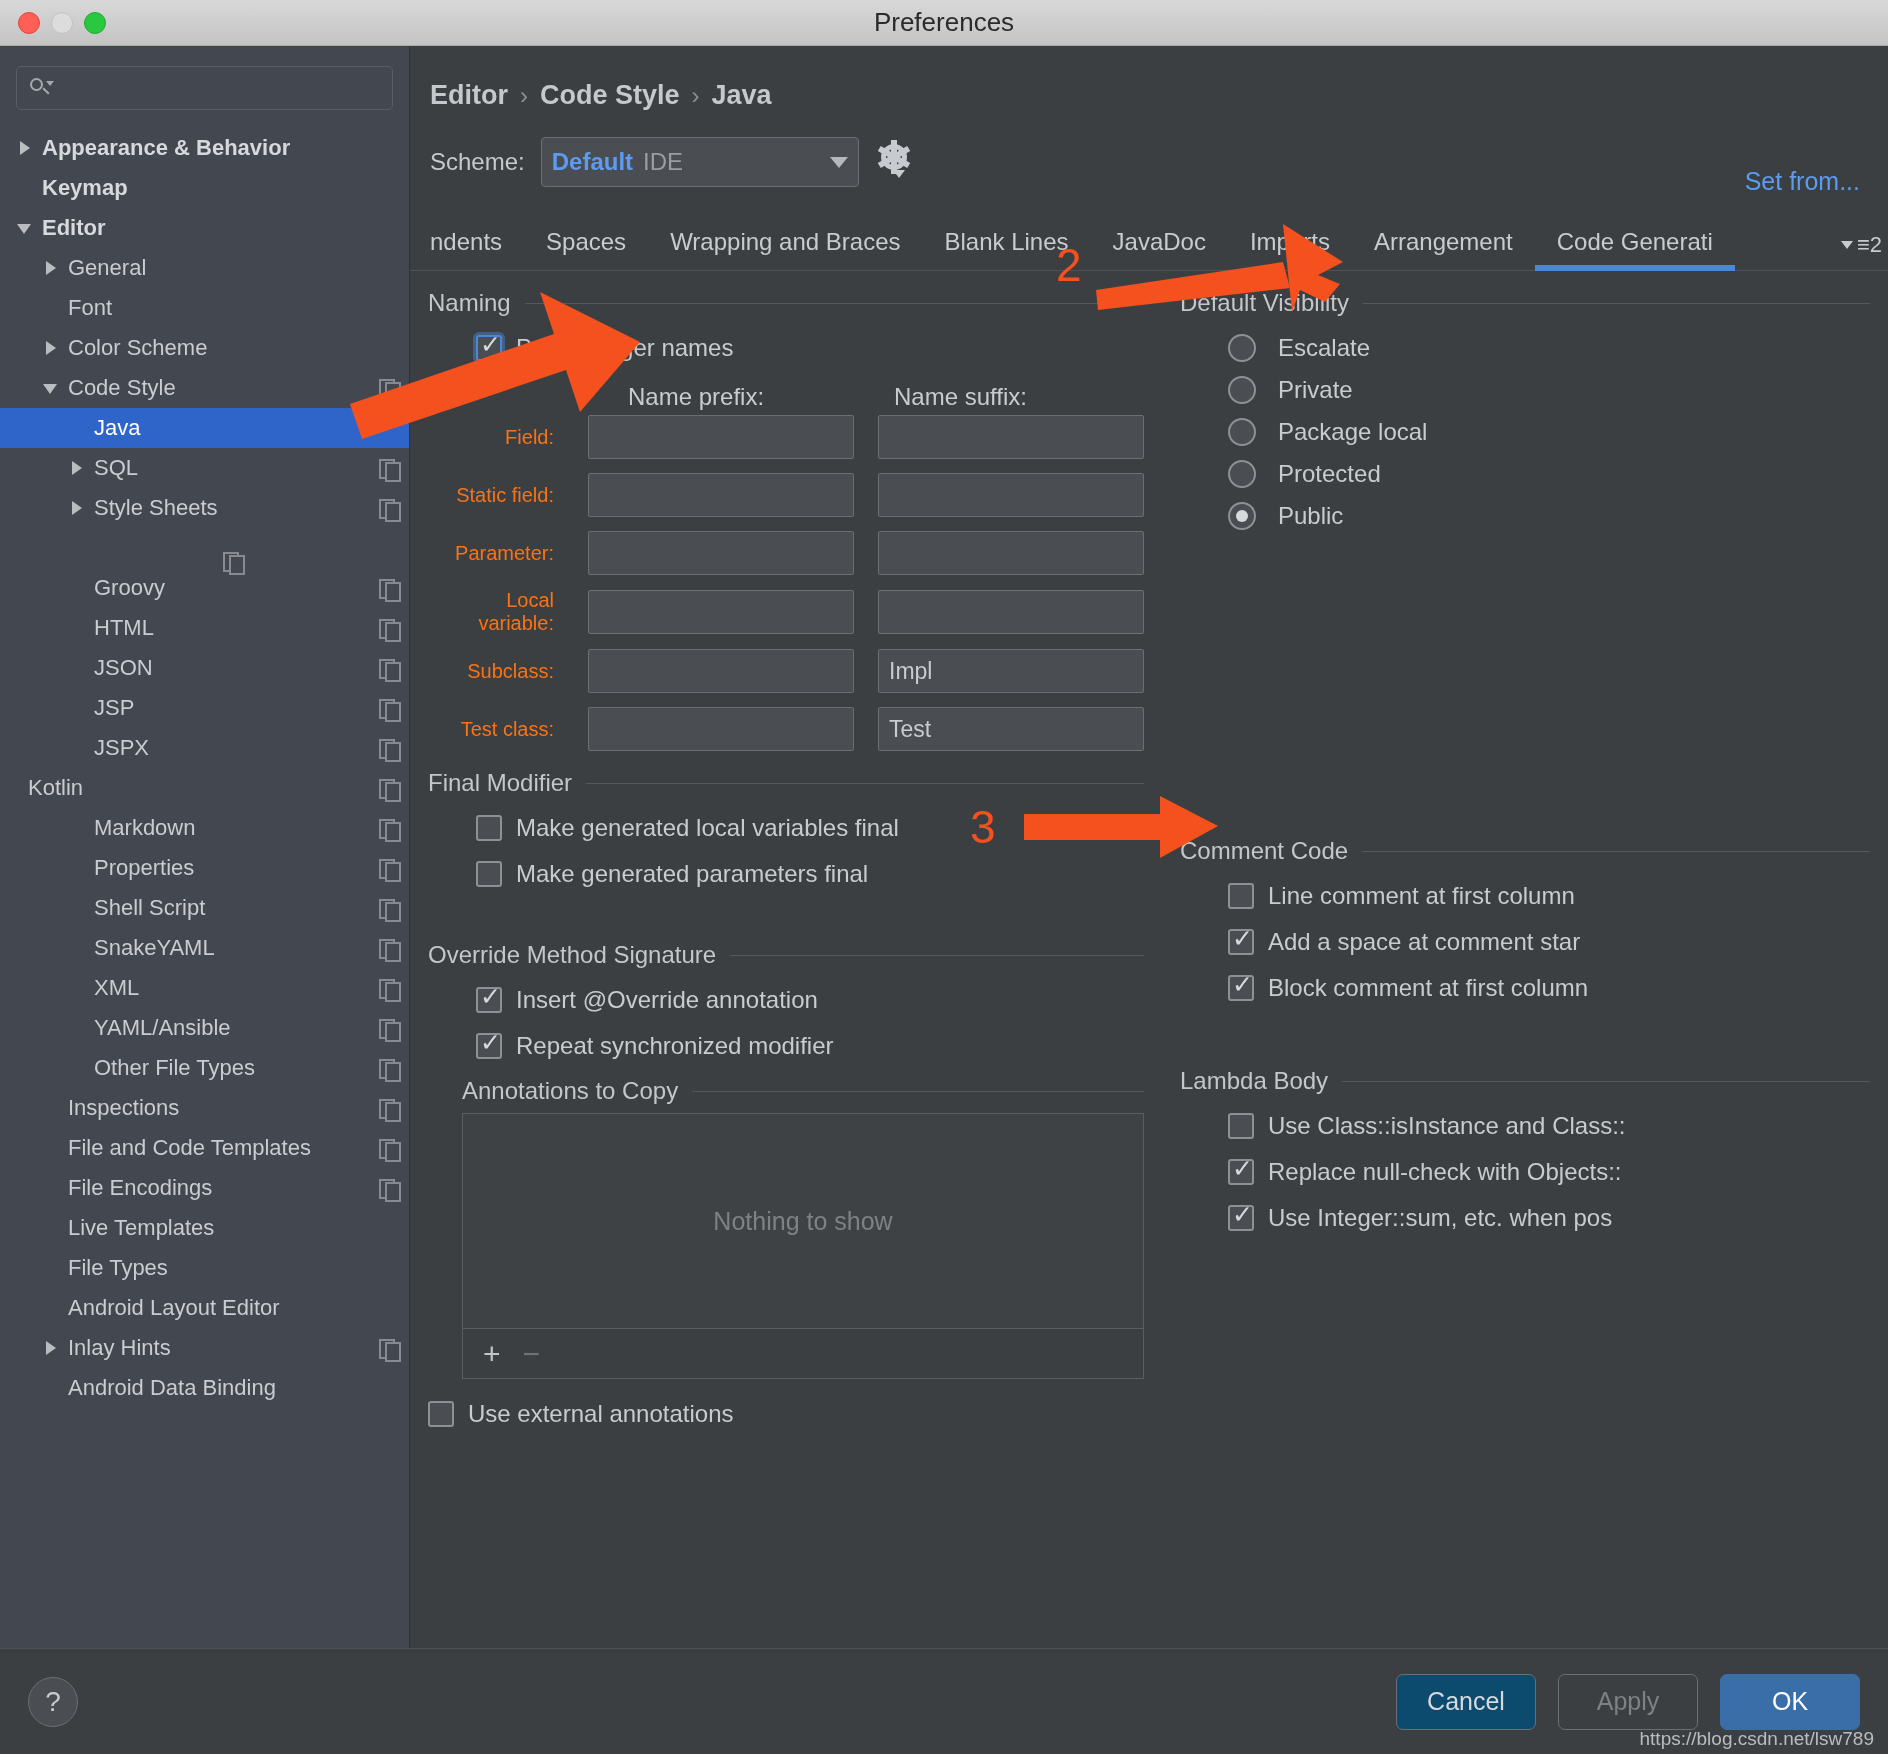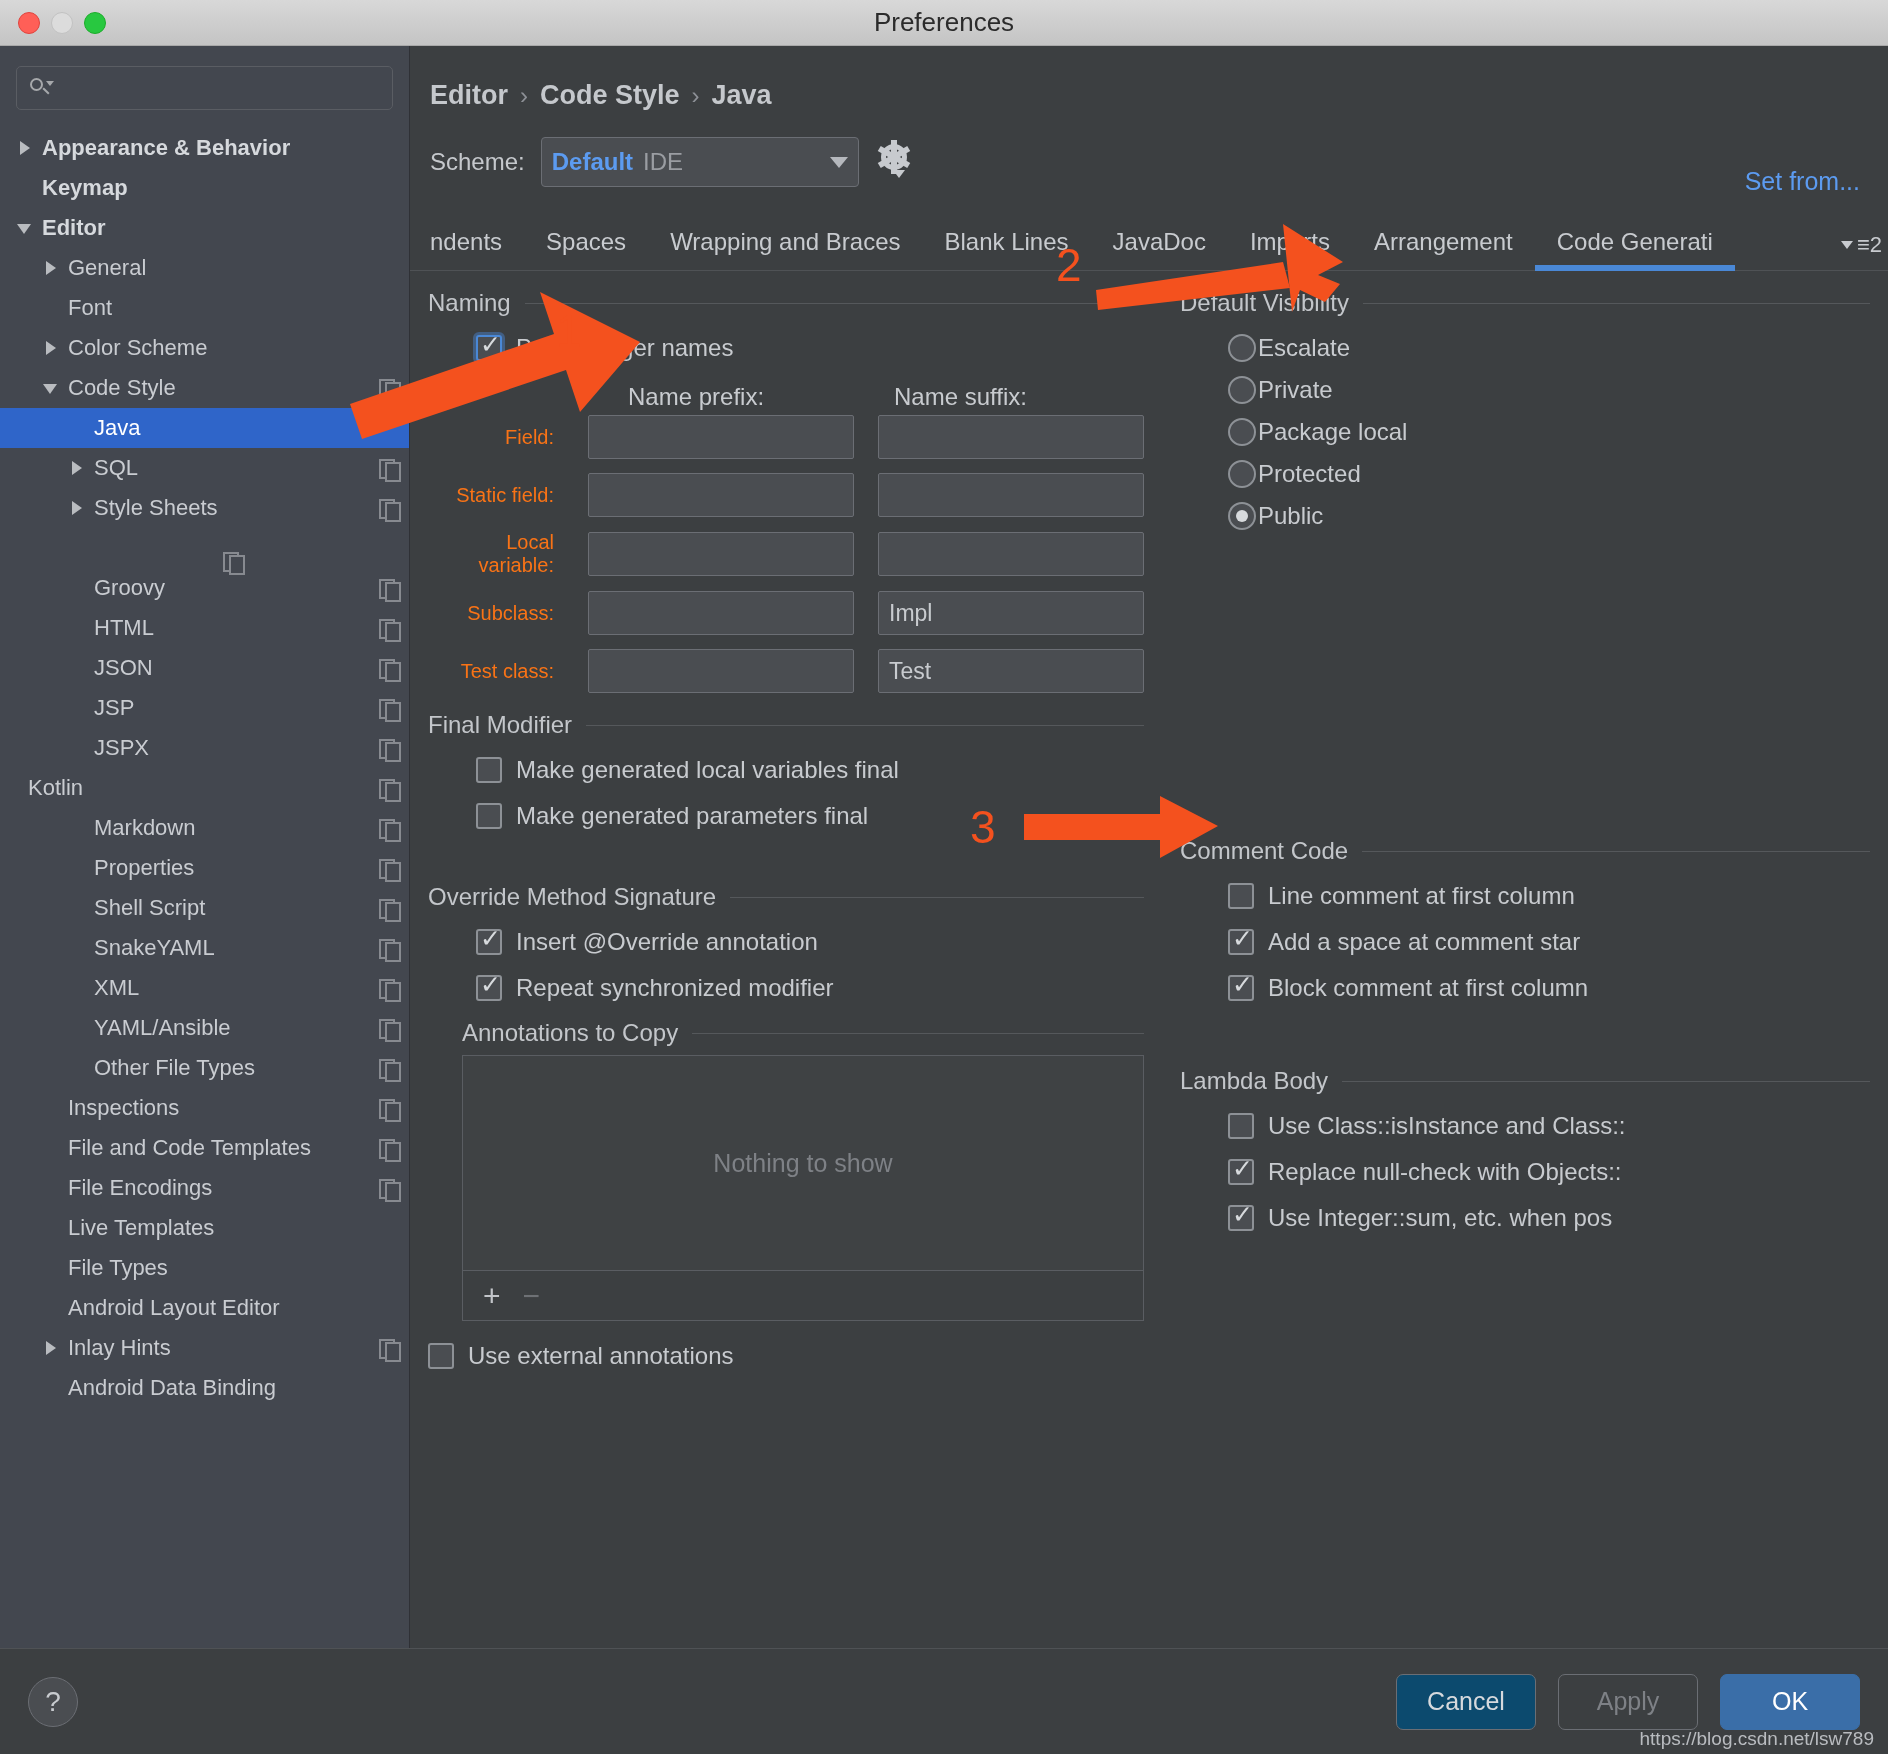--- a/index.html
+++ b/index.html
@@ -181,21 +181,21 @@
     width: 26px; height: 26px; flex: 0 0 26px; border: 2px solid #8d9196;
     border-radius: 3px; background: #4a4d51; position: relative;
   }
   .chk.checked::after {
     content: "✓"; position: absolute; left: 2px; top: -6px;
     font-size: 25px; color: #d7dadd; line-height: 26px;
   }
   .chk.focus { border-color: #4a88d6; box-shadow: 0 0 0 3px rgba(74,136,214,.45); }
   .chk-label { font-size: 24px; color: #c8cbcf; white-space: nowrap; }
 
-  .radio-row { display: flex; align-items: center; gap: 2px; height: 42px; }
+  .radio-row { display: flex; align-items: center; gap: 22px; height: 42px; }
   .radio {
     width: 28px; height: 28px; flex: 0 0 28px; border: 2px solid #8d9196;
     border-radius: 50%; background: #4a4d51; position: relative;
   }
   .radio.sel::after {
     content: ""; position: absolute; left: 6px; top: 6px;
     width: 12px; height: 12px; border-radius: 50%; background: #d7dadd;
   }
   .radio-label { font-size: 24px; color: #c8cbcf; white-space: nowrap; }
 
@@ -502,20 +502,25 @@
                   <div class="name-lbl">Field:</div>
                   <input class="field" style="">
                   <input class="field" style="">
                 </div>
                 <div class="name-row">
                   <div class="name-lbl">Static field:</div>
                   <input class="field" style="">
                   <input class="field" style="">
                 </div>
                 <div class="name-row">
+                  <div class="name-lbl">Parameter:</div>
+                  <input class="field" style="">
+                  <input class="field" style="">
+                </div>
+                <div class="name-row">
                   <div class="name-lbl">Local variable:</div>
                   <input class="field" style="">
                   <input class="field" style="">
                 </div>
                 <div class="name-row">
                   <div class="name-lbl">Subclass:</div>
                   <input class="field" style="">
                   <input class="field" value="Impl" style="">
                 </div>
                 <div class="name-row">

